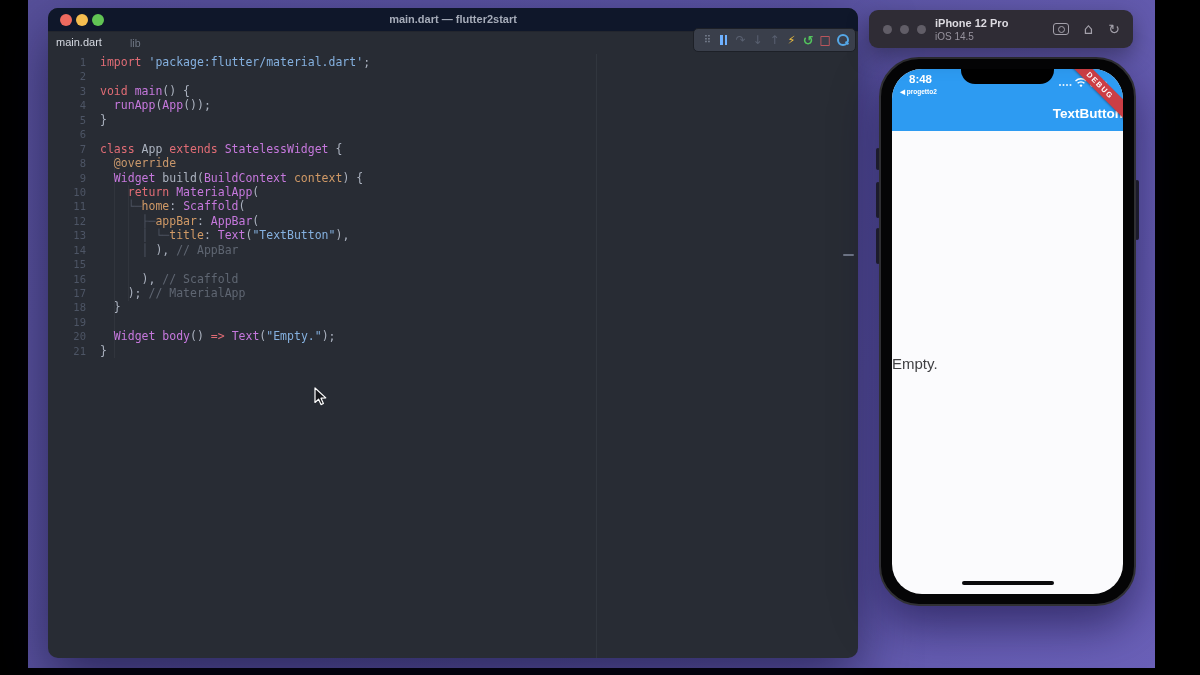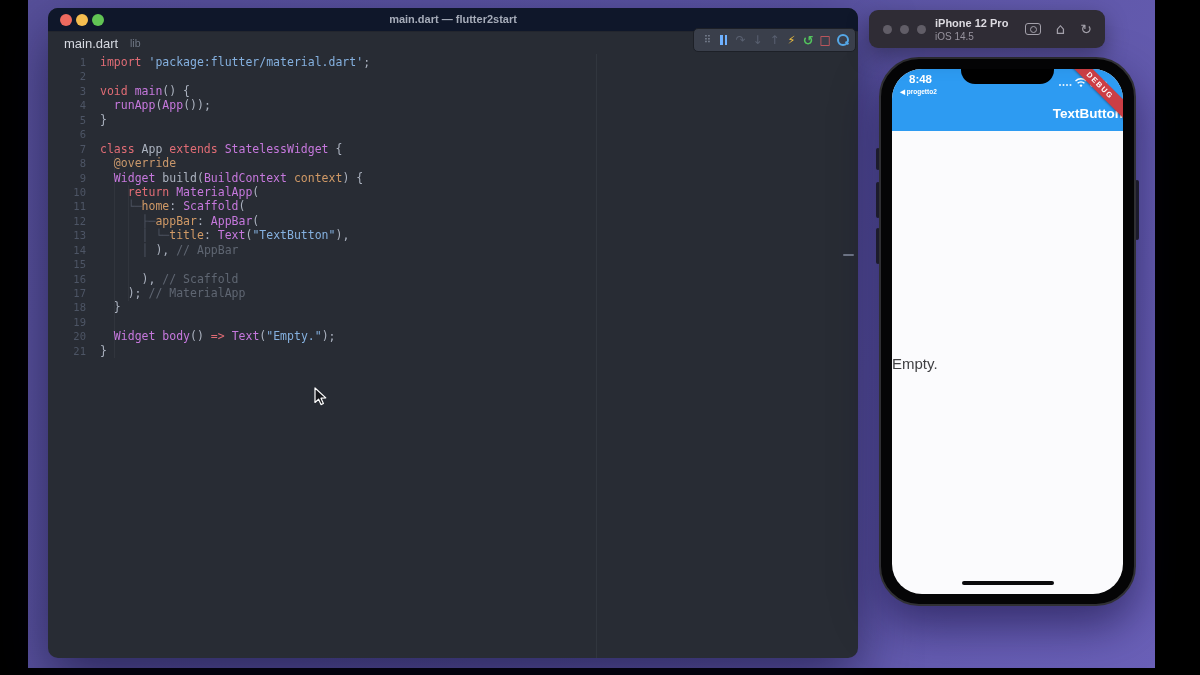--- a/index.html
+++ b/index.html
@@ -8,21 +8,21 @@
   
   #desktop{position:absolute;left:28px;top:0;width:1127px;height:668px;
     background:linear-gradient(118deg,#57509a 0%,#5b54a3 55%,#6a60b8 100%)}
   
   #vscode{position:absolute;left:48px;top:8px;width:810px;height:650px;background:#282c34;
     border-radius:10px;box-shadow:0 22px 55px rgba(10,8,40,.55);overflow:hidden}
   #titlebar{position:relative;height:24px;background:#0f172a;border-bottom:1px solid #23262e}
   .traffic{position:absolute;top:6px;width:12px;height:12px;border-radius:50%}
   #winTitle{position:absolute;left:0;right:0;top:5px;text-align:center;font-size:11px;color:#a6acb9;font-weight:bold}
   #tabrow{position:relative;height:22px;background:#282c34}
-  #tabname{position:absolute;left:16px;top:4px;font-size:13px;color:#d6dae2}
+  #tabname{position:absolute;left:8px;top:4px;font-size:11px;color:#d6dae2}
   #tabfolder{position:absolute;left:82px;top:5px;font-size:10.5px;color:#6f7785}
   
   #dbgbar{position:absolute;left:645px;top:20px;width:163px;height:24px;background:#3a3f4b;
     border:1px solid #1d2027;border-radius:5px;display:flex;align-items:center;padding:0 5px;gap:1px;z-index:6}
   .dbg{width:17px;height:20px;display:flex;align-items:center;justify-content:center;
     font-size:12px;line-height:1;font-family:"DejaVu Sans",sans-serif;position:relative;cursor:default}
   .ic-grip{font-size:10px;letter-spacing:-1px}
   .ic-pause::before,.ic-pause::after{content:"";position:absolute;top:5px;width:2.5px;height:10px;background:currentColor}
   .ic-pause::before{left:4.5px}.ic-pause::after{right:4.5px}
   .ic-hot-reload{font-size:11px}
@@ -37,21 +37,21 @@
   .gut{width:38px;flex:none;text-align:right;color:#4d5565;font-size:10.5px}
   .crow.active .gut{color:#cbd3e2}
   .ct{padding-left:14px;white-space:pre}
   .tk-kw{color:#e06c75}.tk-ty{color:#c678dd}.tk-pm{color:#d19a66}.tk-str{color:#85b1e0}
   .tk-cm{color:#5f6672}.tk-gd{color:#4d5360}.tk-pl{color:#abb2bf}.tk-an{color:#c8976b}
   .caret{display:inline-block;width:1.5px;height:12px;background:#6f9fff;vertical-align:middle;margin-bottom:2px}
   #ruler{position:absolute;left:548px;top:46px;bottom:0;width:1px;background:rgba(171,178,191,.08)}
   .indent-guide{position:absolute;width:1px;background:rgba(171,178,191,.07)}
   #scrollMark{position:absolute;right:4px;top:246px;width:11px;height:2px;background:#7d8596;opacity:.85;border-radius:1px}
   
-  #simbar{position:absolute;left:869px;top:10px;width:236px;height:38px;background:#2f2c35;border-radius:9px;
+  #simbar{position:absolute;left:869px;top:10px;width:264px;height:38px;background:#2f2c35;border-radius:9px;
     box-shadow:0 8px 22px rgba(0,0,0,.35);z-index:4}
   .simdot{position:absolute;top:15px;width:9px;height:9px;border-radius:50%;background:#615d67}
   #simTitle{position:absolute;left:66px;top:7px;font-size:11px;font-weight:bold;color:#dddbe1}
   #simSub{position:absolute;left:66px;top:21px;font-size:10px;color:#97939e}
   #simIcons{position:absolute;right:13px;top:0;height:38px;display:flex;align-items:center;gap:15px;color:#a3a0aa}
   .cam{position:relative;width:16px;height:12px;border:1.5px solid currentColor;border-radius:3px}
   .cam::after{content:"";position:absolute;left:4px;top:2px;width:5px;height:5px;border:1.5px solid currentColor;border-radius:50%}
   .homeg{font-size:15px;font-family:"DejaVu Sans",sans-serif}
   .rotg{font-size:14px;font-family:"DejaVu Sans",sans-serif}
   

